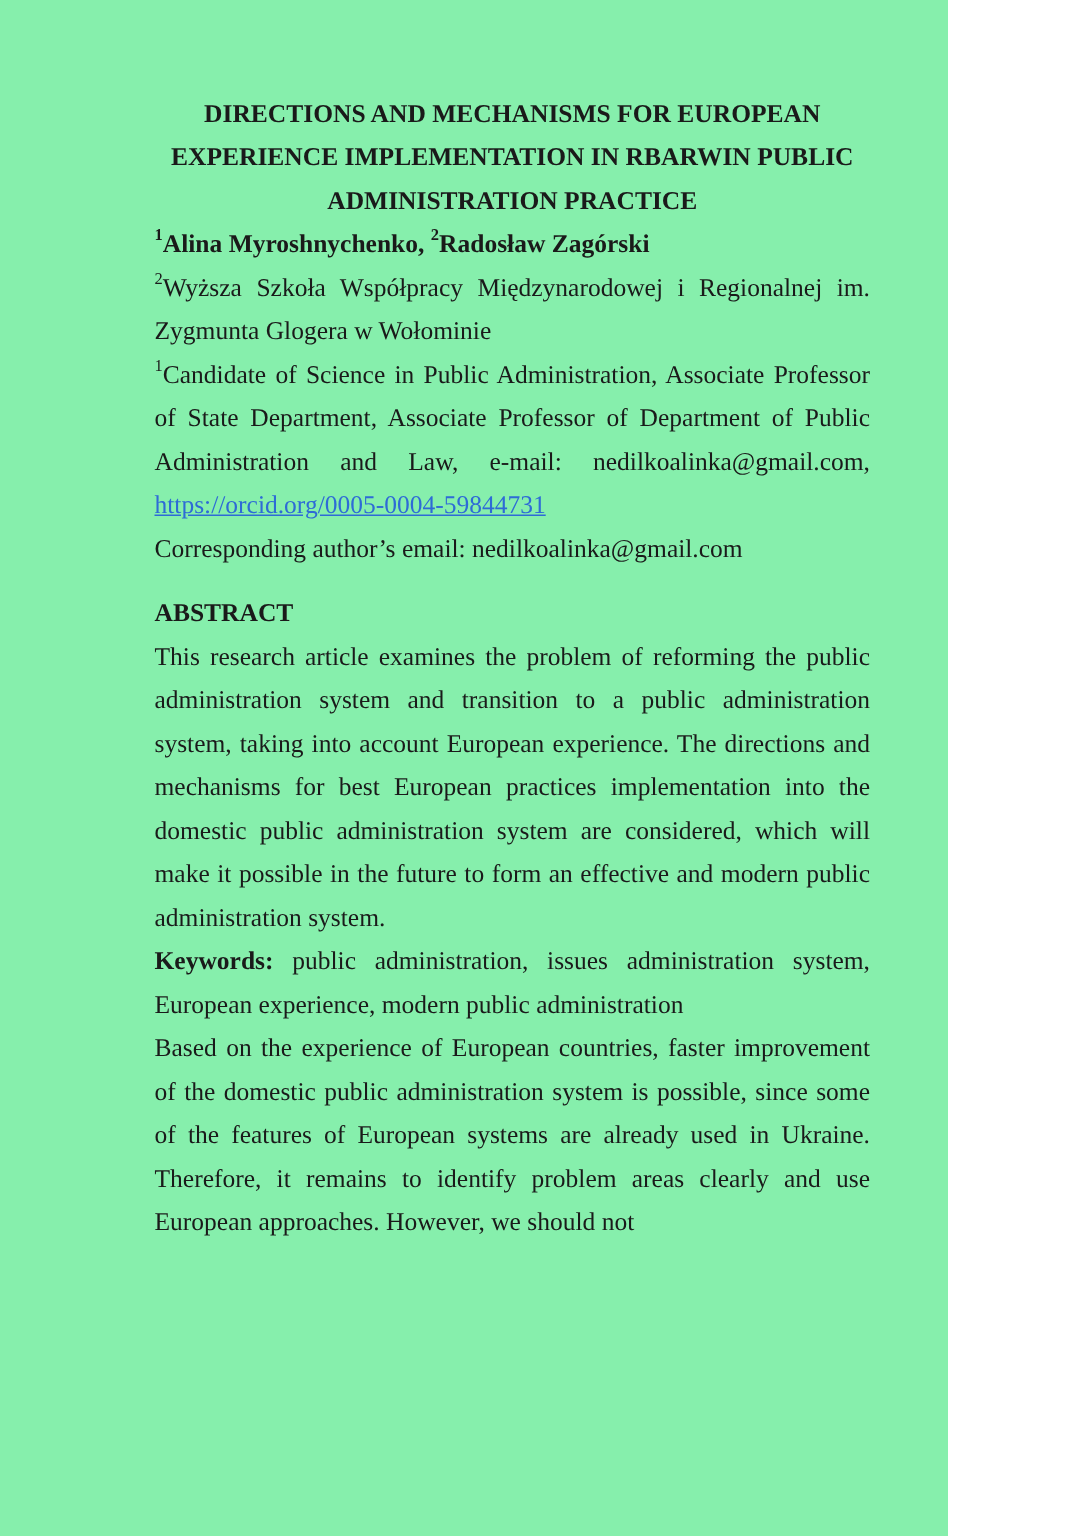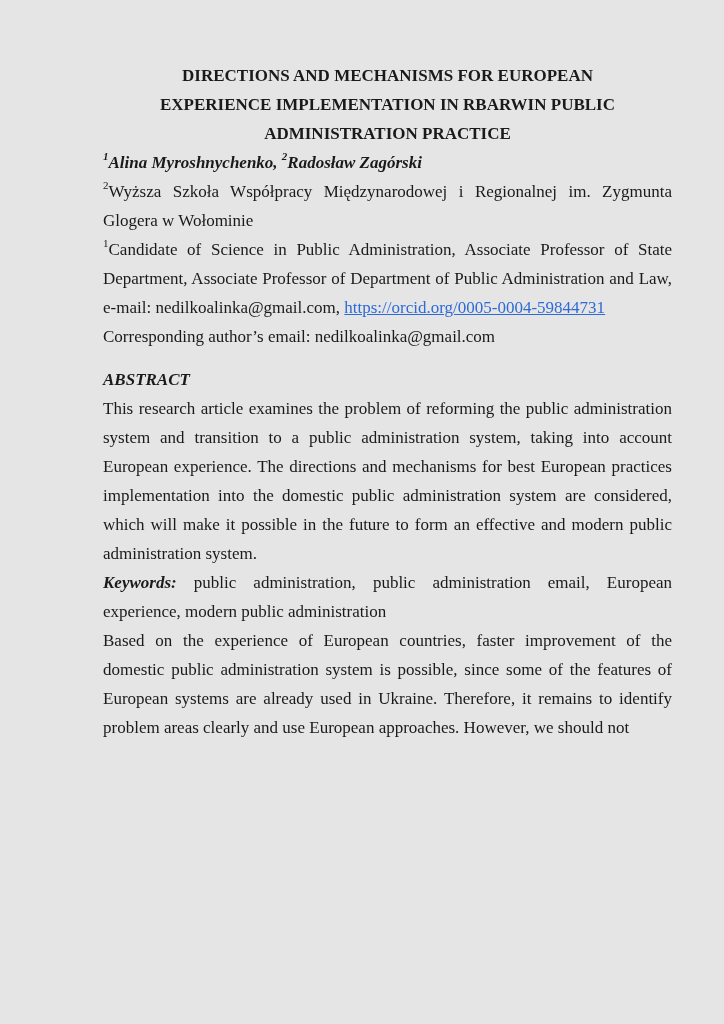--- a/index.html
+++ b/index.html
@@ -2,23 +2,23 @@
 <html><head>
 <meta charset="utf-8">
 <style>
   html, body {
     margin: 0;
     padding: 0;
     background: #ffffff;
   }
   .page {
     position: relative;
-    width: 724px;
+    width: 632px;
     height: 1024px;
-    background: #e5e5e5;
+    background: #86efac;
     box-sizing: border-box;
     padding: 61px 52px 0 103px;
     font-family: "Liberation Serif", "DejaVu Serif", serif;
     font-size: 17px;
     line-height: 29px;
     color: #1a1a1a;
     overflow: hidden;
   }
   .title-line {
     text-align: center;
@@ -31,21 +31,21 @@
   p.no-justify { text-align: left; }
   .gap-above { margin-top: 14px; }
   sup.marker {
     font-size: 11px;
     font-weight: inherit;
     line-height: 0;
     position: relative;
     top: -0.1em;
     vertical-align: super;
   }
-  .bold { font-weight: bold; font-style: italic; }
+  .bold { font-weight: bold; }
   a.doc-link {
     color: #2e6bd6;
     text-decoration: underline;
     cursor: pointer;
   }
 </style>
 </head>
 <body>
 
 <div class="page">
@@ -63,18 +63,18 @@
 
   <p><sup class="marker">1</sup><span>Candidate of Science in Public Administration, Associate Professor of State Department, Associate Professor of Department of Public Administration and Law, e-mail: nedilkoalinka@gmail.com, </span><a class="doc-link">https://orcid.org/0005-0004-59844731</a></p>
 
 
   <p class="no-justify">Corresponding author’s email: nedilkoalinka@gmail.com</p>
 
   <p class="bold no-justify gap-above">ABSTRACT</p>
 
   <p>This research article examines the problem of reforming the public administration system and transition to a public administration system, taking into account European experience. The directions and mechanisms for best European practices implementation into the domestic public administration system are considered, which will make it possible in the future to form an effective and modern public administration system.</p>
 
-  <p><span class="bold">Keywords:</span> <span>public administration, public administration email, European experience, modern public administration</span></p>
+  <p><span class="bold">Keywords:</span> <span>public administration, issues administration system, European experience, modern public administration</span></p>
 
 
   <p>Based on the experience of European countries, faster improvement of the domestic public administration system is possible, since some of the features of European systems are already used in Ukraine. Therefore, it remains to identify problem areas clearly and use European approaches. However, we should not</p>
 
 </div>
 
 </body></html>

